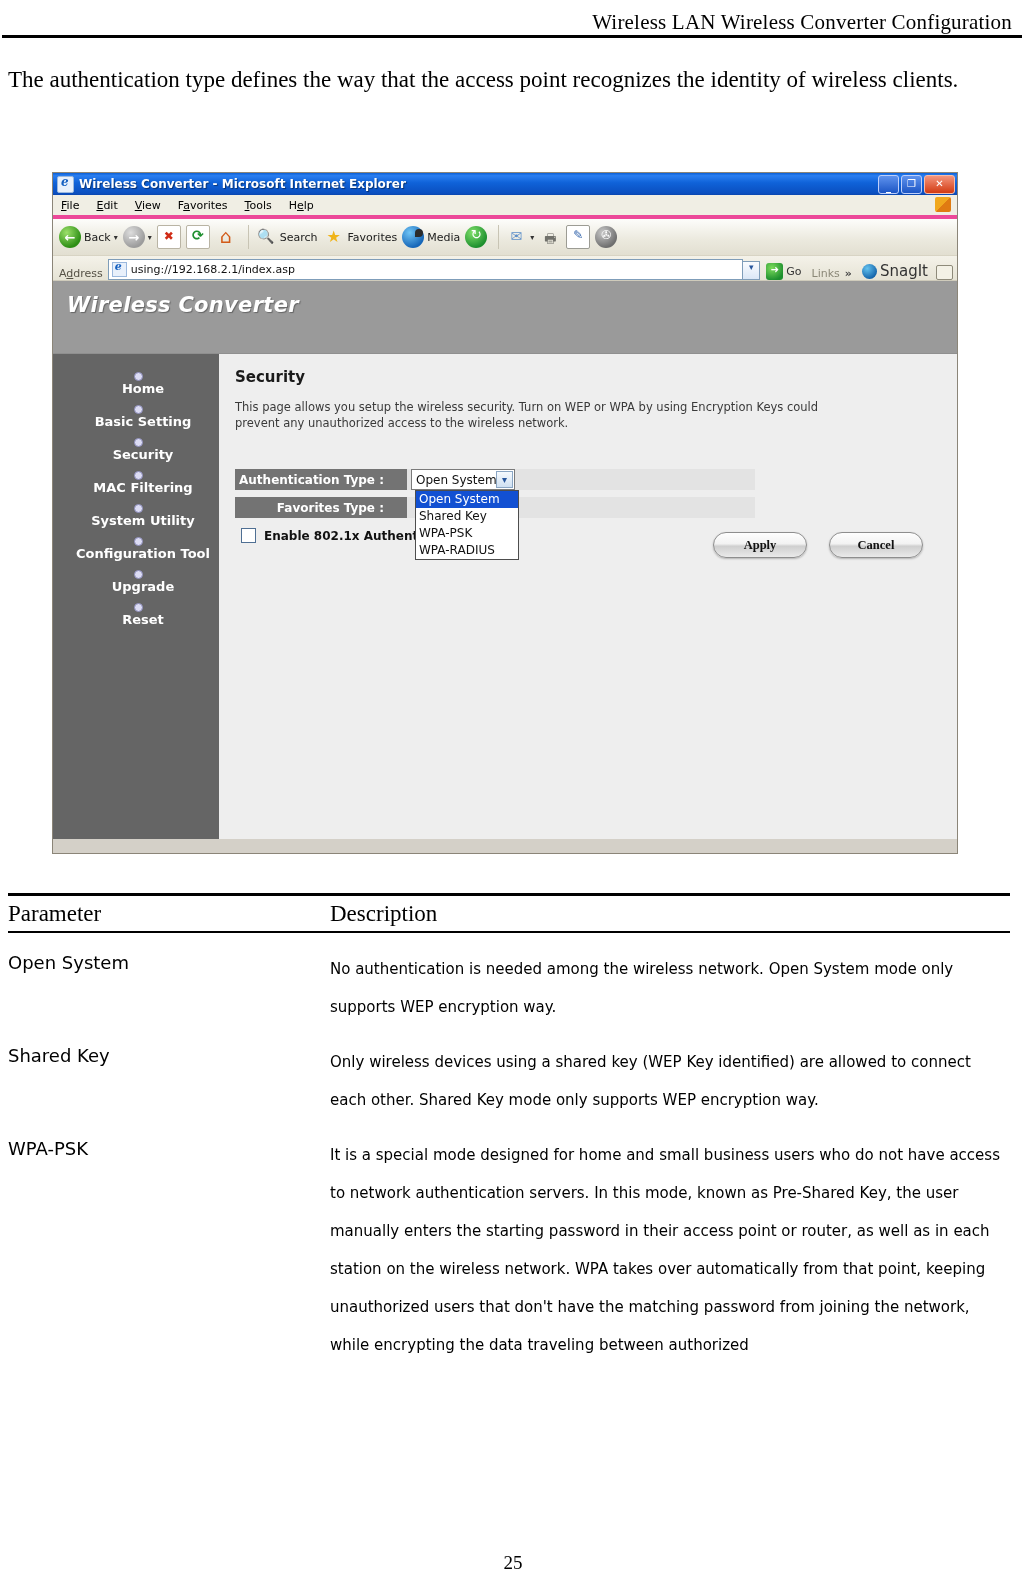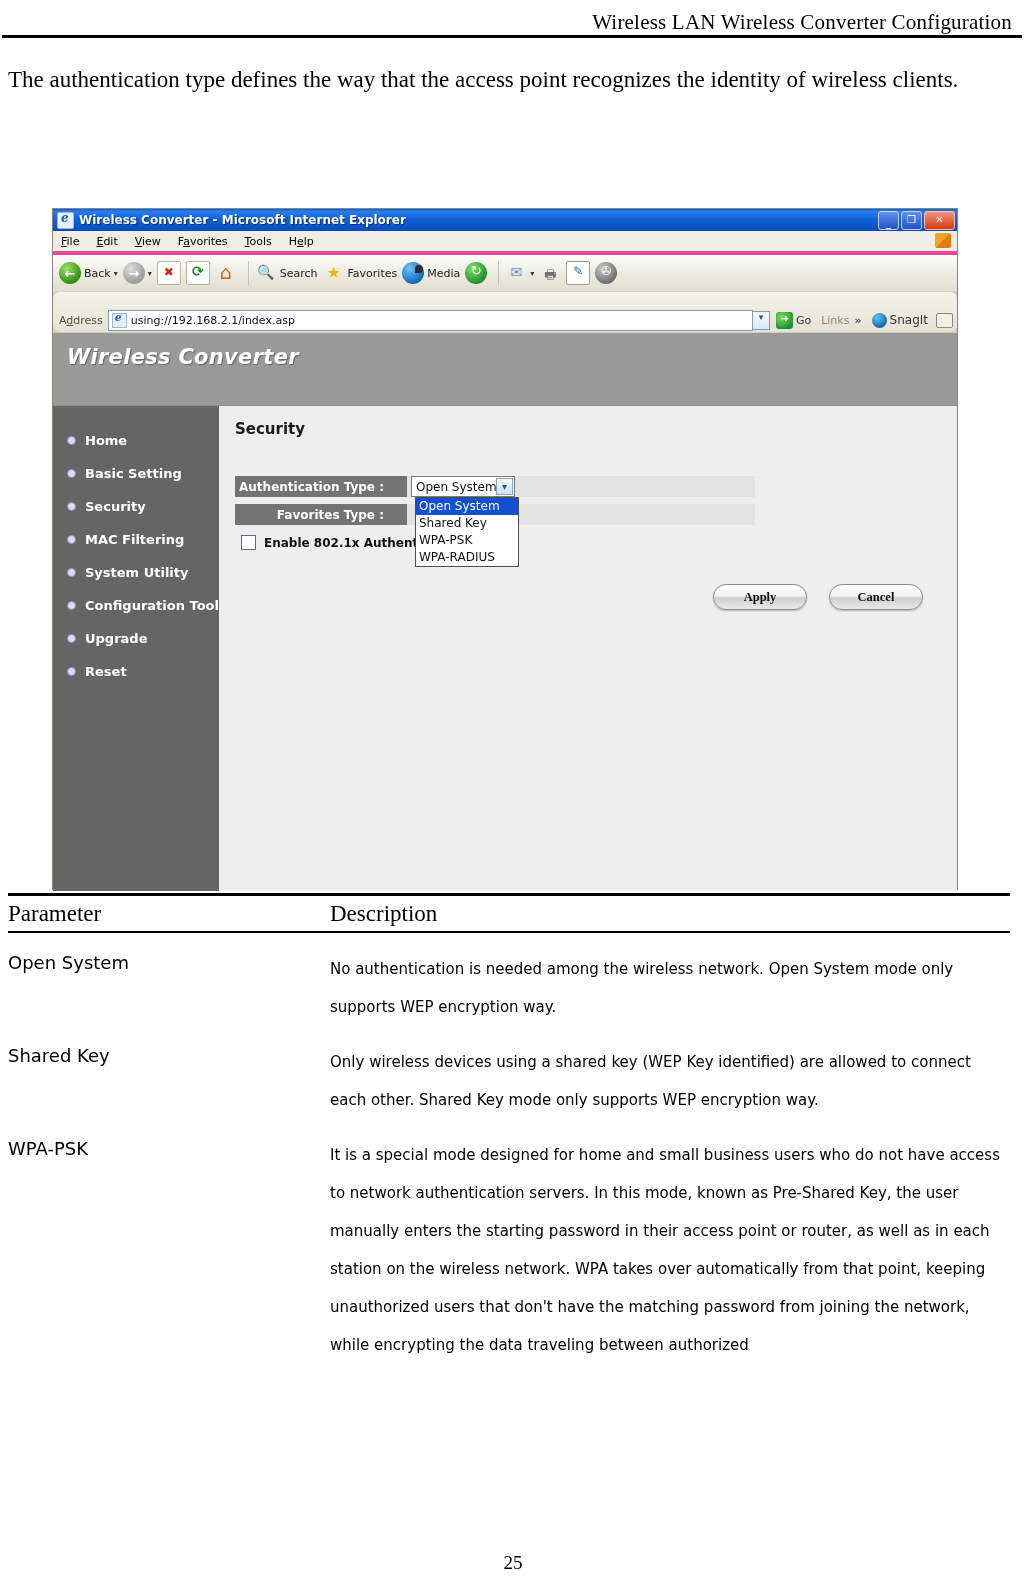--- a/index.html
+++ b/index.html
@@ -56,21 +56,20 @@
   .browser {
     position: absolute;
     left: 52px;
     top: 172px;
     width: 906px;
     height: 682px;
     background: #d4d0c8;
     border: 1px solid #8b8578;
     box-sizing: border-box;
     font-family: "DejaVu Sans", sans-serif;
-    margin-top: 36px;
   }
 
   
   .titlebar {
     position: relative;
     height: 22px;
     background: linear-gradient(to bottom,#0a5fd6 0%,#2a7ef0 12%,#0f62d8 45%,#0b4fc0 92%,#0a46ae 100%);
     display: flex;
     align-items: center;
     padding: 0 2px 0 4px;
@@ -202,24 +201,23 @@
   .ic-edit { background:#fff; border:1px solid #9c9c94; border-radius:2px; }
   .ic-edit::after { content:"✎"; position:absolute; left:0;right:0; top:2px; text-align:center; color:#2b5ea8; font-size:12px; }
   .ic-discuss { background: radial-gradient(circle at 35% 30%,#c8c8c8,#6e6e6e 72%); border-radius:50%; }
   .ic-discuss::after { content:"✇"; position:absolute; left:0;right:0; top:2px; text-align:center; color:#fff; font-size:12px; }
 
   
   .addressbar {
     height: 24px;
     background: linear-gradient(to bottom,#f4f2e9,#e6e3d5);
     display: flex;
-    align-items: center;
-    padding: 16px 4px 0 6px;
+    align-items: flex-end;
+    padding: 0 4px 0 6px;
     border-bottom: 1px solid #cfcbbb;
-    border-radius: 7px;
   }
   .addr-label { font-size: 11px; color: #555146; margin-right: 5px; white-space: nowrap; }
   .addr-label u { text-decoration: underline; }
   .addr-box {
     flex: 1 1 auto;
     height: 19px;
     background: #ffffff;
     border: 1px solid #7f9db9;
     display: flex;
     align-items: center;
@@ -258,21 +256,21 @@
   .go-icon::after { content:"➜"; position:absolute; left:0;right:0; top:1px; text-align:center; color:#fff; font-size:10px; }
   .go-btn .lbl { font-size:11px; margin-left:3px; color:#333; }
   .links-btn { font-size:11px; color:#8b8878; margin-left:10px; white-space:nowrap; }
   .chev { font-size:11px; color:#444; margin-left:5px; font-weight:bold; }
   .snagit { display:flex; align-items:center; margin-left:10px; white-space:nowrap; }
   .snagit-icon {
     width:15px; height:15px; border-radius:50%;
     background: radial-gradient(circle at 35% 30%,#63c2ef,#1261a8 75%);
     flex:0 0 auto;
   }
-  .snagit .lbl { font-size:12px; margin-left:3px; color:#333; }
+  .snagit .lbl { font-size:15px; margin-left:3px; color:#333; }
   .snagit-icon2 {
     width:15px;height:13px;margin-left:8px;
     background:#f3f1e6;border:1px solid #8e8a7a;border-radius:2px;flex:0 0 auto;
   }
 
   
   .webui {
     position: relative;
     background: #ffffff;
     height: 558px;
@@ -304,20 +302,21 @@
   }
   .nav-item {
     display: flex;
     align-items: center;
     height: 33px;
     padding-left: 14px;
     color: #ffffff;
     font-size: 13px;
     font-weight: bold;
     white-space: nowrap;
+    flex-direction: column;
   }
   .bullet {
     width: 7px; height: 7px;
     border-radius: 50%;
     background: #dcdcf4;
     border: 1px solid #8d8dbb;
     margin-right: 9px;
     flex: 0 0 auto;
   }
   .content {
@@ -646,20 +645,21 @@
           <span>Upgrade</span>
         </div>
         <div class="nav-item">
           <span class="bullet"></span>
           <span>Reset</span>
         </div>
       </div>
 
       <div class="content">
         <div class="content-title">Security</div>
+        <div class="content-desc">This page allows you setup the wireless security. Turn on WEP or WPA by using Encryption Keys could prevent any unauthorized access to the wireless network.</div>
 
         <div class="form-area">
 
           <div class="form-row">
             <div class="form-label">Authentication Type :</div>
             <div class="form-value">
               <div class="select-box">
                 <span>Open System</span>
                 <span class="select-arrow"></span>
               </div>

